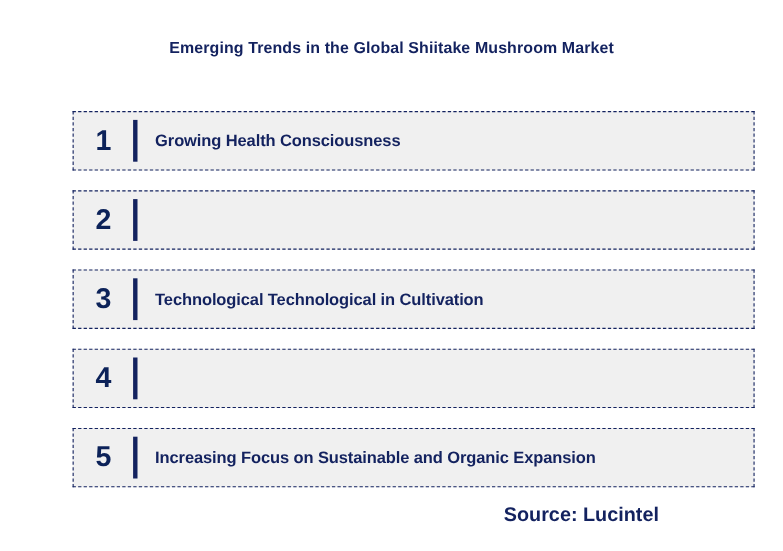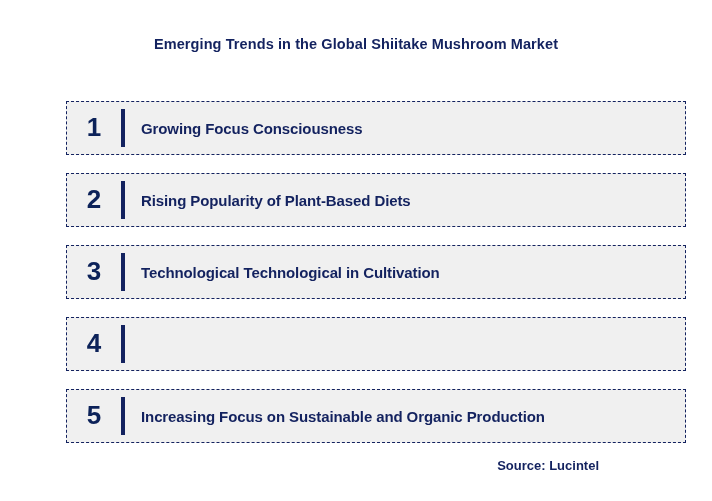--- a/index.html
+++ b/index.html
@@ -73,61 +73,60 @@
     font-size: 15px;
     font-weight: bold;
     color: #13225f;
     white-space: nowrap;
     letter-spacing: -0.1px;
   }
   .source-note {
     position: absolute;
     right: 24px;
     top: 458px;
-    font-size: 13px;
+    font-size: 18px;
     font-weight: bold;
     color: #13225f;
     white-space: nowrap;
   }
 </style>
 </head>
 <body>
 
 <div class="page">
 
   <div class="chart-title">Emerging Trends in the Global Shiitake Mushroom Market</div>
 
   <div class="trend-list">
 
     <div class="trend-row">
       <div class="trend-number">1</div>
       <div class="trend-divider"></div>
-      <div class="trend-label">Growing Focus Consciousness</div>
+      <div class="trend-label">Growing Health Consciousness</div>
     </div>
 
     <div class="trend-row">
       <div class="trend-number">2</div>
       <div class="trend-divider"></div>
-      <div class="trend-label">Rising Popularity of Plant-Based Diets</div>
     </div>
 
     <div class="trend-row">
       <div class="trend-number">3</div>
       <div class="trend-divider"></div>
       <div class="trend-label">Technological Technological in Cultivation</div>
     </div>
 
     <div class="trend-row">
       <div class="trend-number">4</div>
       <div class="trend-divider"></div>
     </div>
 
     <div class="trend-row">
       <div class="trend-number">5</div>
       <div class="trend-divider"></div>
-      <div class="trend-label">Increasing Focus on Sustainable and Organic Production</div>
+      <div class="trend-label">Increasing Focus on Sustainable and Organic Expansion</div>
     </div>
 
   </div>
 
   <div class="source-note">Source: Lucintel</div>
 
 </div>
 
 </body></html>

